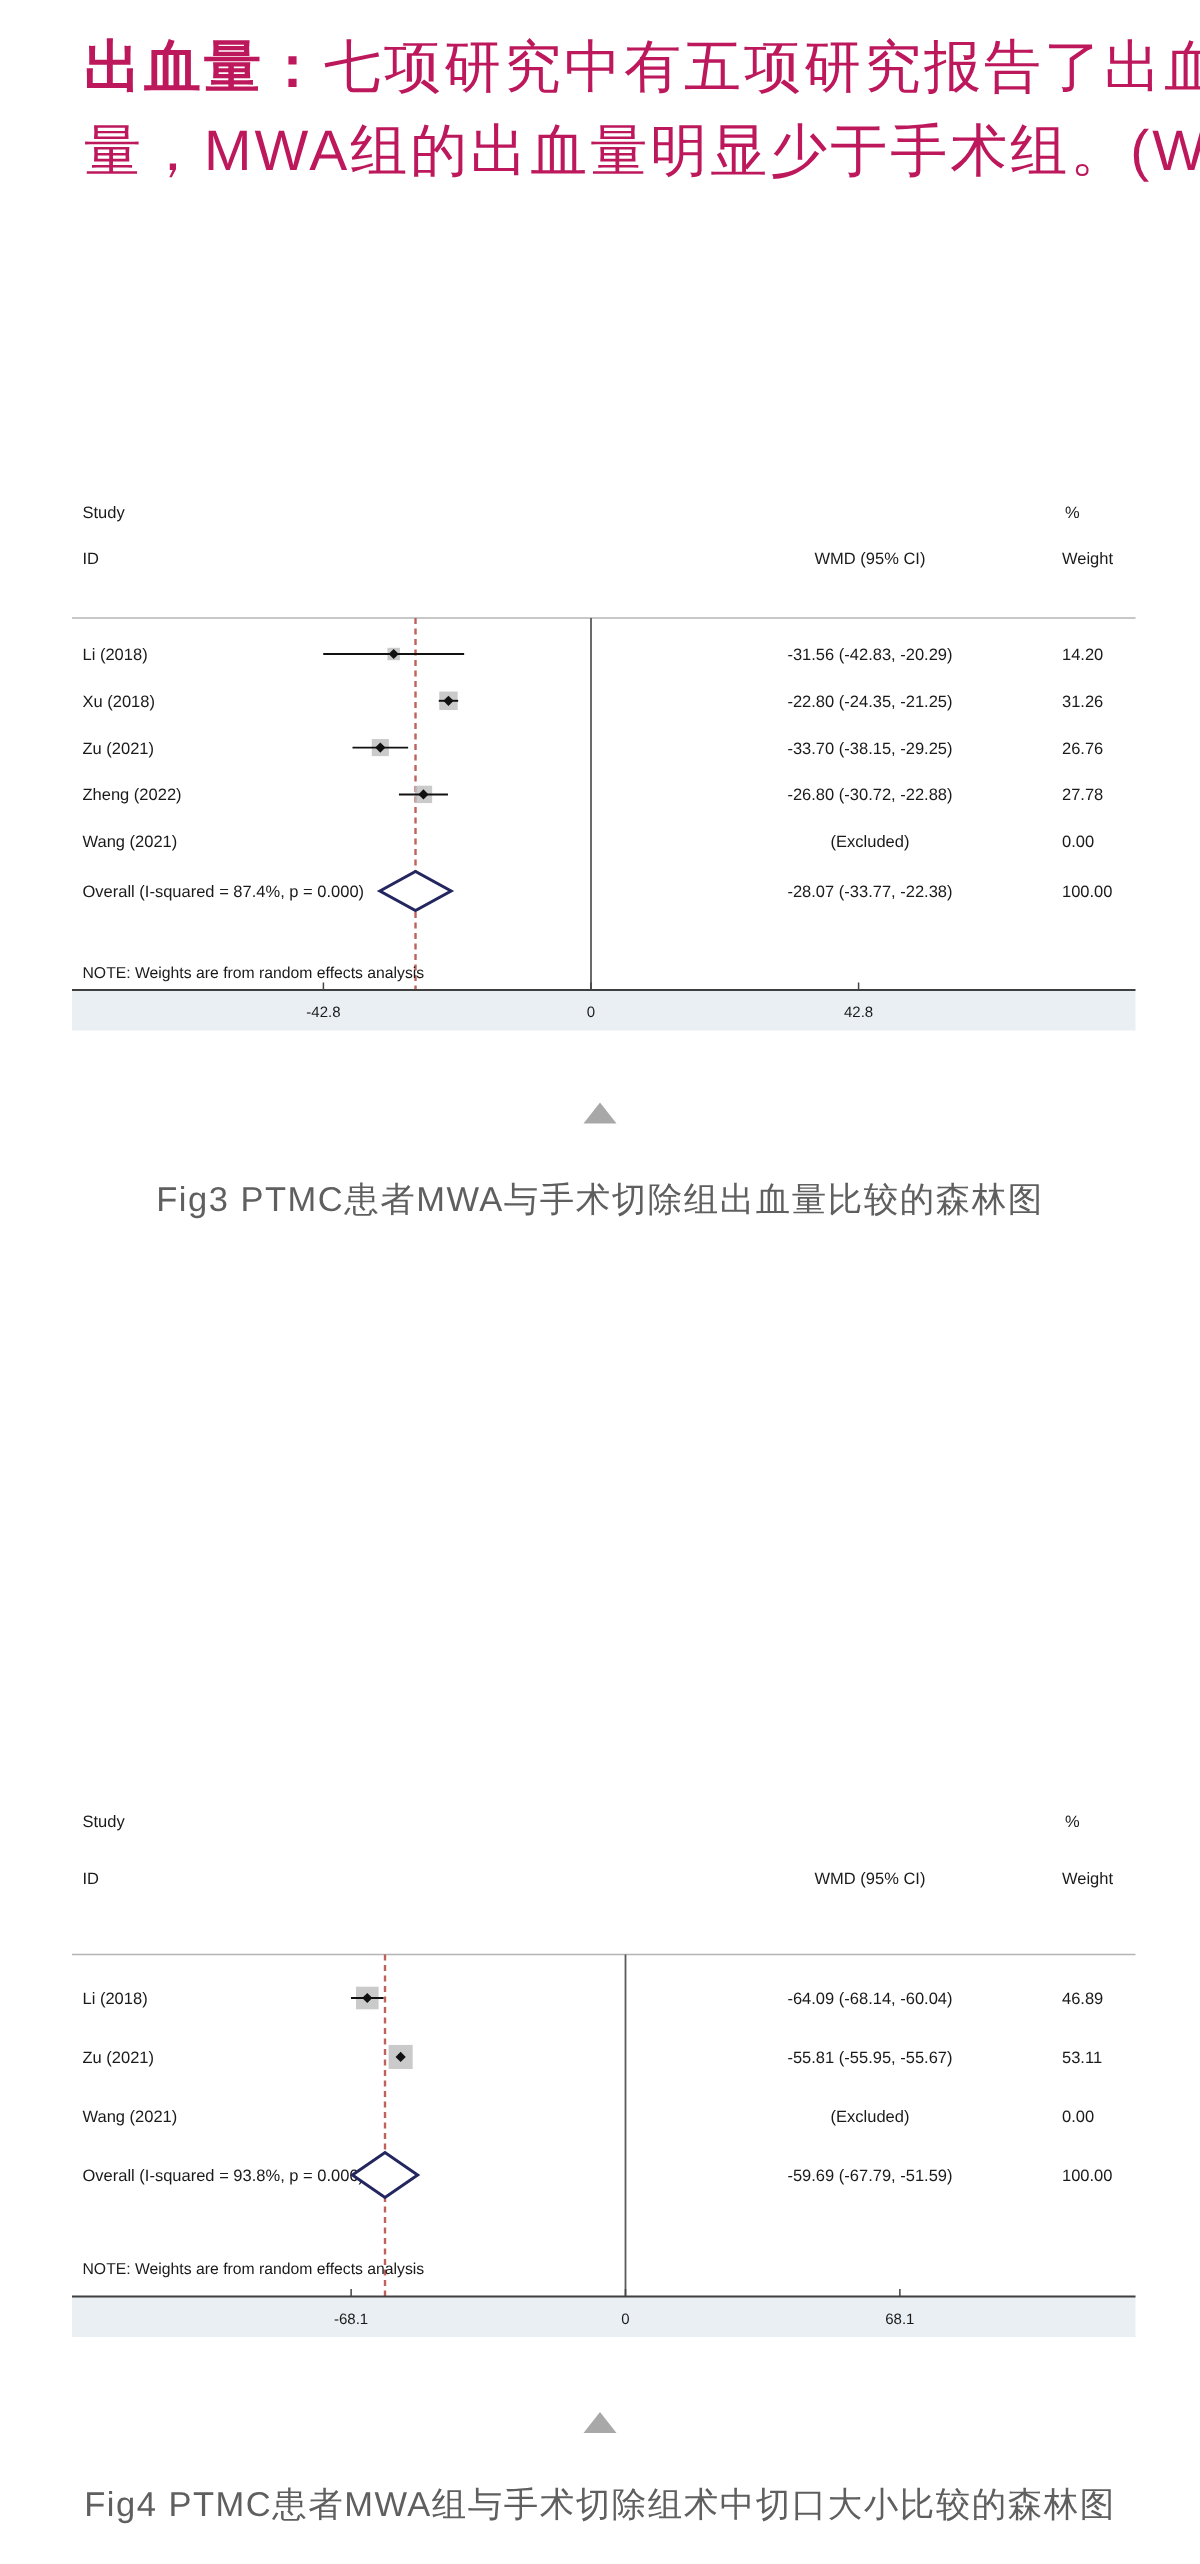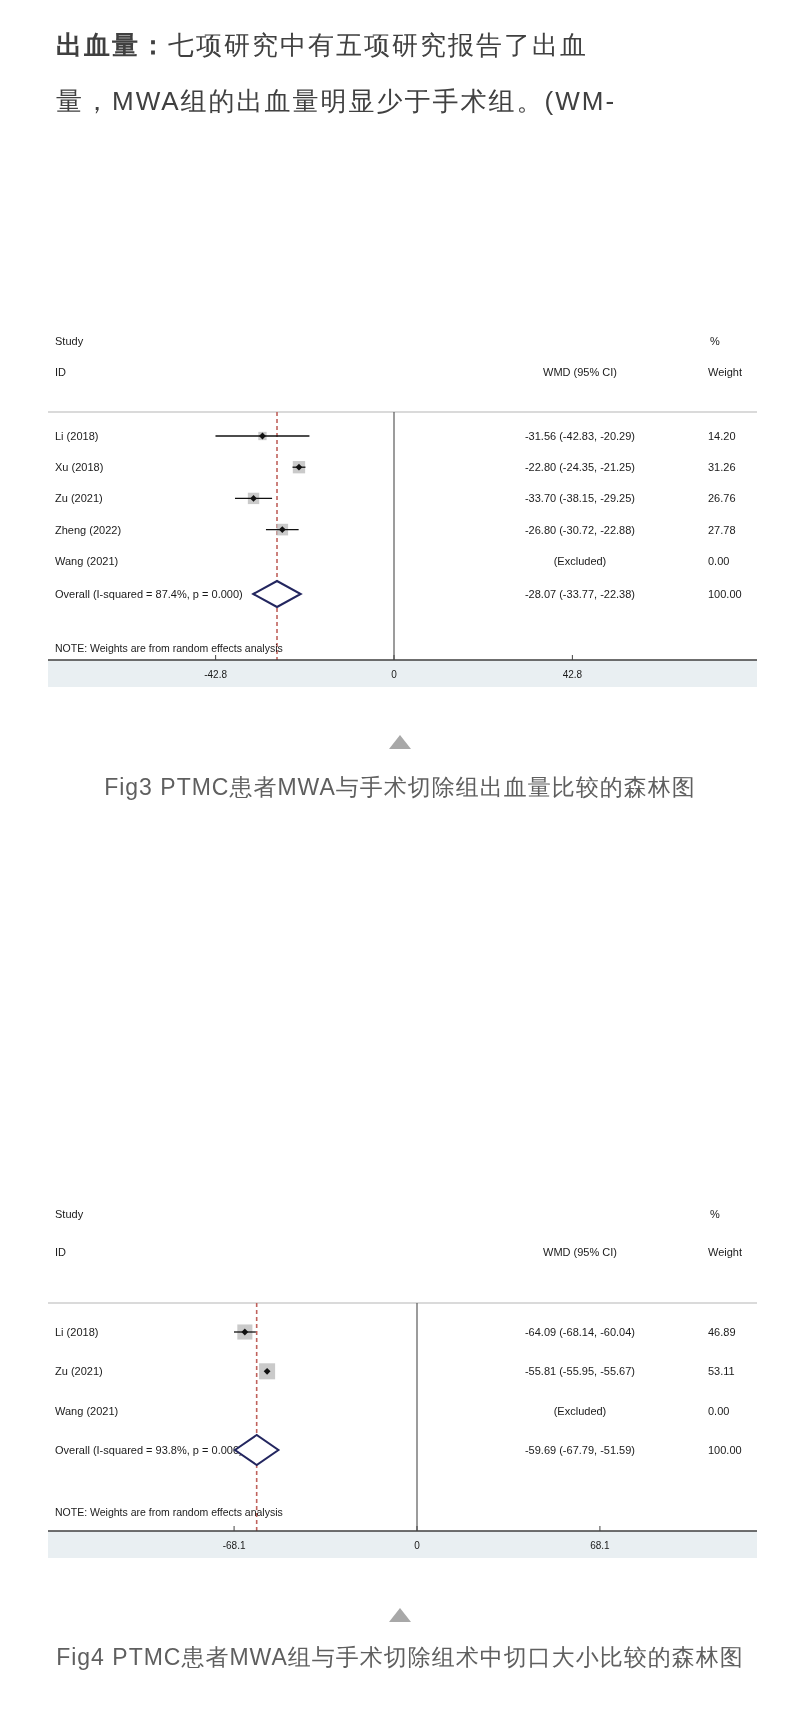--- a/index.html
+++ b/index.html
@@ -1,28 +1,28 @@
 <!DOCTYPE html>
 <html><head>
 <meta charset="utf-8">
 <style>
   html,body{margin:0;padding:0;background:#ffffff;}
   body{width:800px;height:1709px;position:relative;overflow:hidden;
        font-family:"Liberation Sans",sans-serif;color:#1a1a1a;}
-  .para{position:absolute;left:56px;right:50px;font-size:26px;letter-spacing:2px;
-        color:#404040;font-weight:400;}
+  .para{position:absolute;left:56px;right:50px;font-size:38px;letter-spacing:2px;
+        color:#be185d;font-weight:400;}
   .para .line{height:56px;line-height:56px;white-space:nowrap;}
   .para.p2 .line{height:62px;line-height:62px;}
   .para b{font-weight:700;}
   svg.forest{position:absolute;left:0;display:block;}
   .tri{position:absolute;left:389px;width:0;height:0;
        border-left:11px solid transparent;border-right:11px solid transparent;
        border-bottom:14px solid #a8a8a8;}
   .caption{position:absolute;left:0;width:800px;text-align:center;
-           font-size:23px;line-height:34px;color:#5f5f5f;letter-spacing:1px;}
+           font-size:23px;line-height:34px;color:#5f5f5f;letter-spacing:1px;margin-top:12px;}
 </style>
 </head>
 <body>
 
 <div class="para p1" style="top:17px;" id="para0">
     <div class="line"><b>出血量：</b>七项研究中有五项研究报告了出血</div>
     <div class="line">量，MWA组的出血量明显少于手术组。(WM-</div>
   </div>
 
 <svg id="fig3" class="forest" style="top:280px;" width="800" height="420" viewBox="0 280 800 420">

